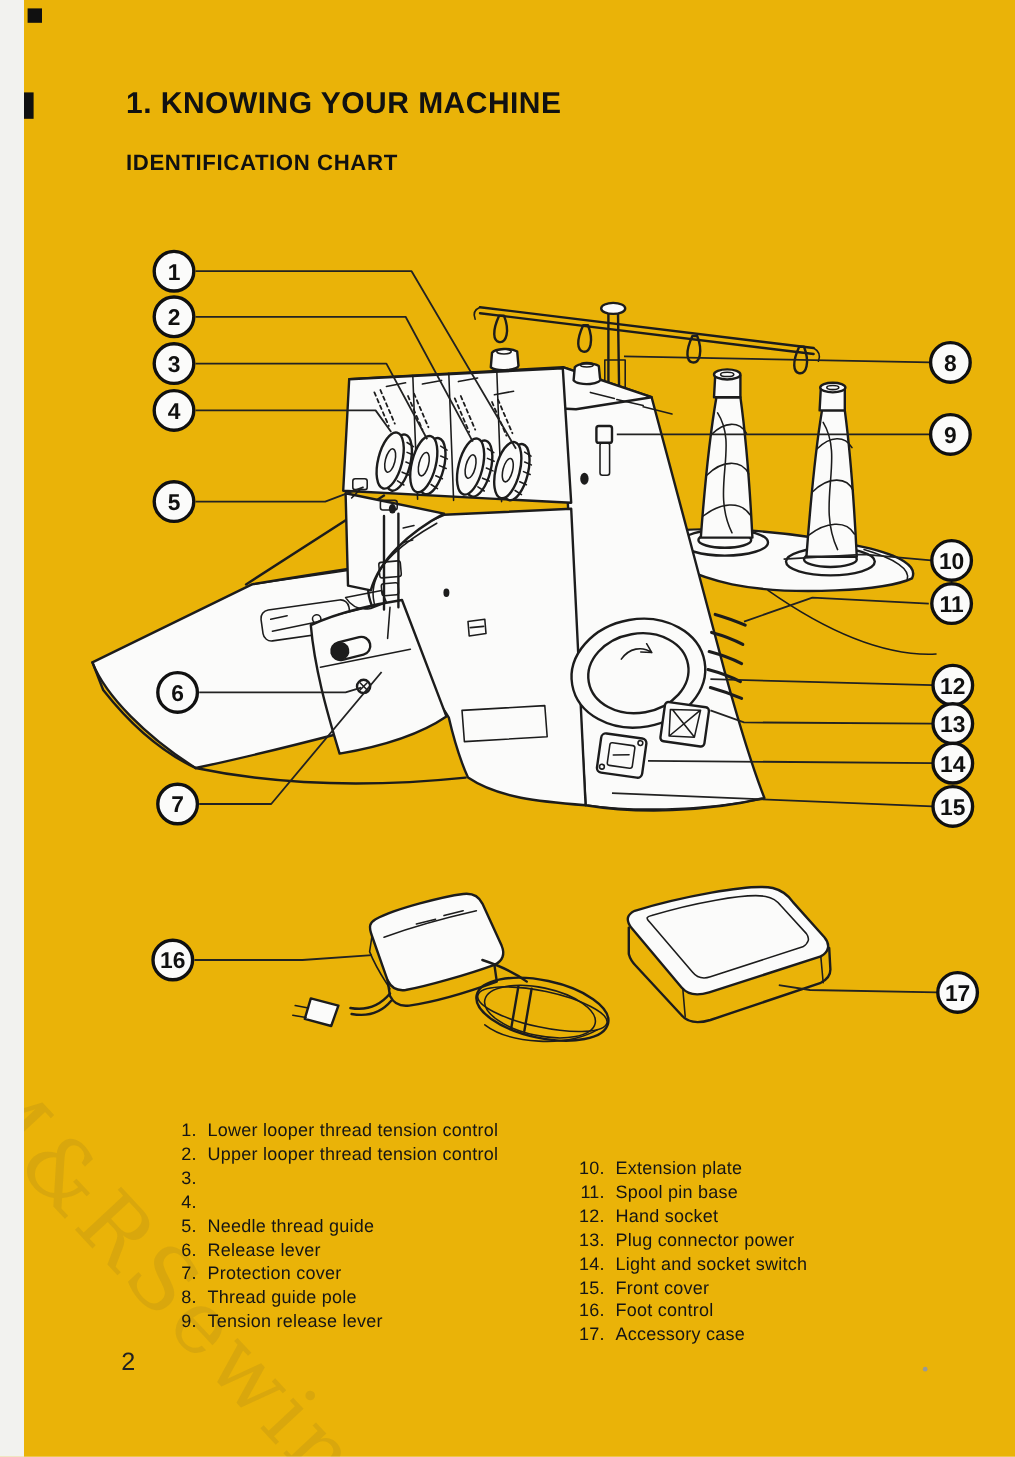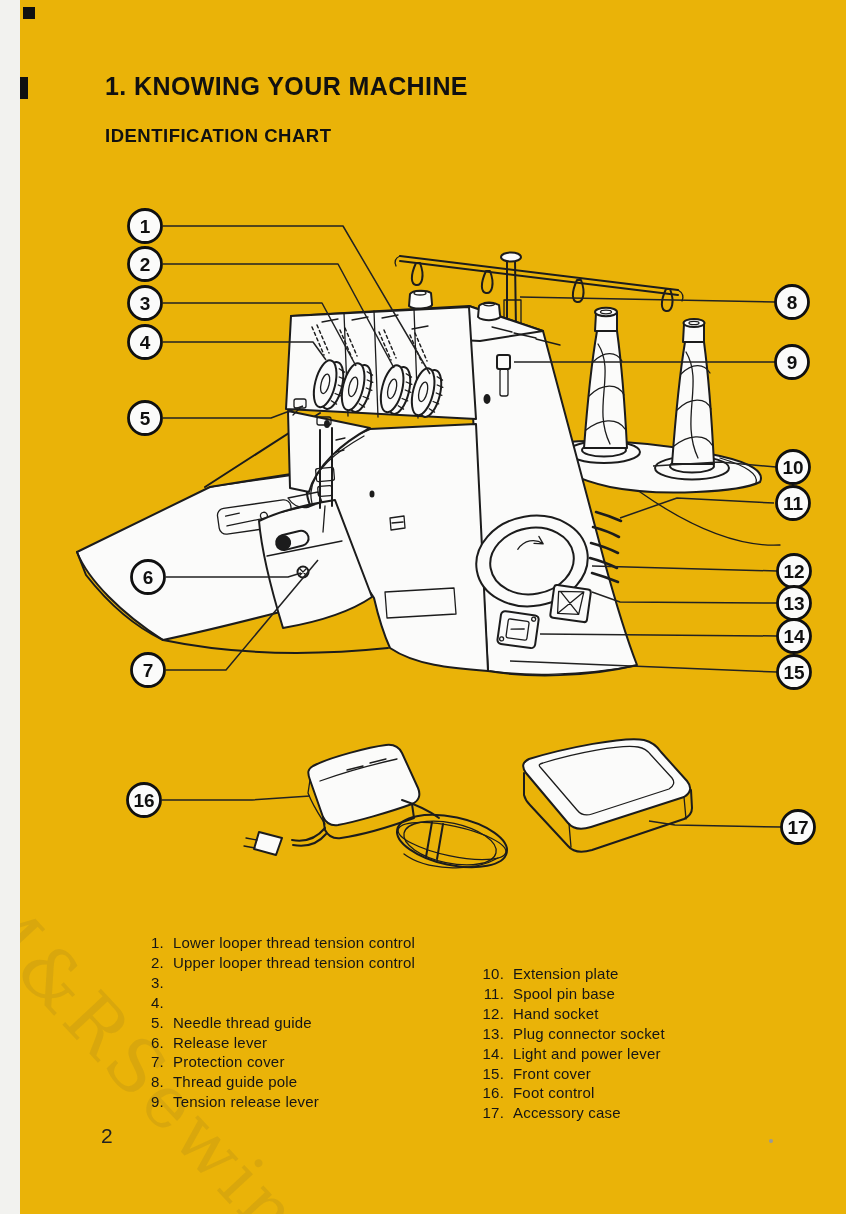--- a/index.html
+++ b/index.html
@@ -375,25 +375,25 @@
     <div class="row">
         <span class="no">11.</span>
         <span class="lb">Spool pin base</span>
       </div>
     <div class="row">
         <span class="no">12.</span>
         <span class="lb">Hand socket</span>
       </div>
     <div class="row">
         <span class="no">13.</span>
-        <span class="lb">Plug connector socket</span>
+        <span class="lb">Plug connector power</span>
       </div>
     <div class="row">
         <span class="no">14.</span>
-        <span class="lb">Light and power lever</span>
+        <span class="lb">Light and socket switch</span>
       </div>
     <div class="row">
         <span class="no">15.</span>
         <span class="lb">Front cover</span>
       </div>
     <div class="row">
         <span class="no">16.</span>
         <span class="lb">Foot control</span>
       </div>
     <div class="row">

